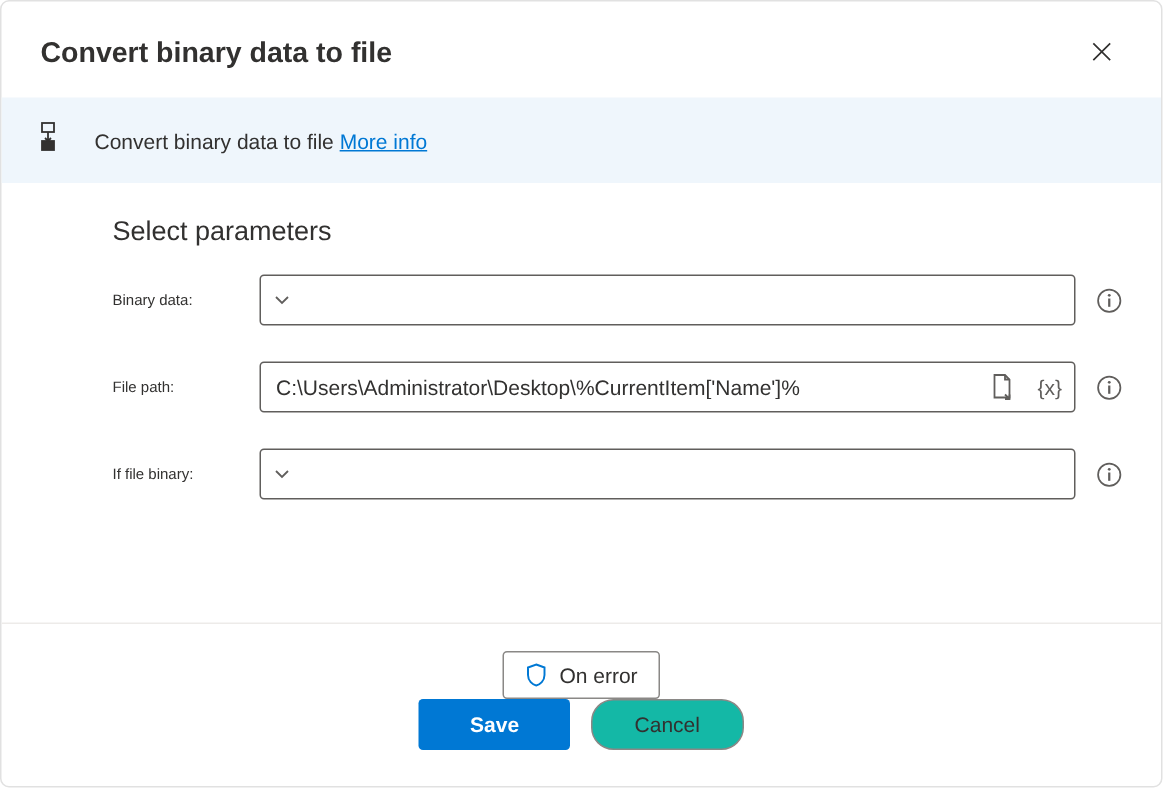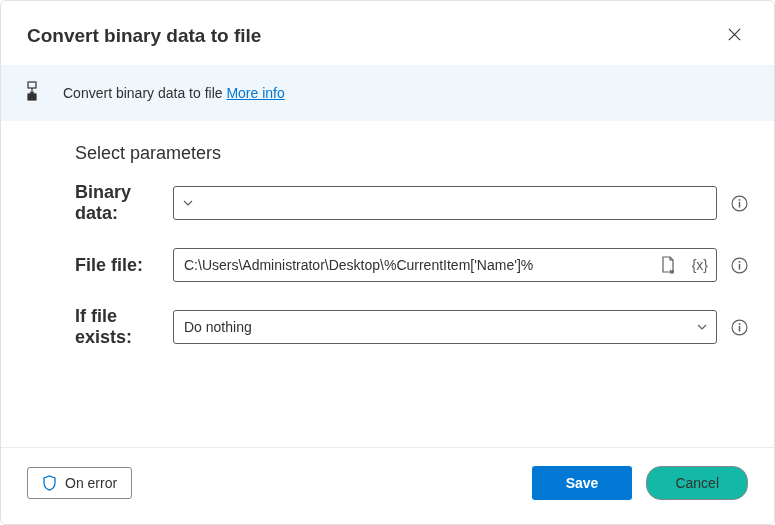--- a/index.html
+++ b/index.html
@@ -6,26 +6,26 @@
     body { width: 775px; height: 525px; background: #fff; border: 1px solid #e1e1e1; border-radius: 6px; overflow: hidden; display: flex; flex-direction: column; }
     .header { display: flex; justify-content: space-between; align-items: center; padding: 20px 26px 14px 26px; }
     .header-title { font-size: 19px; font-weight: 600; color: #323130; }
     .close-btn { background: none; border: none; cursor: pointer; padding: 6px; }
     .info-banner { background: #eff6fc; padding: 16px 26px; display: flex; align-items: center; gap: 18px; }
     .banner-text { font-size: 14px; color: #323130; }
     .more-info { color: #0078d4; text-decoration: underline; cursor: pointer; margin-top: 48px; }
     .content { padding: 22px 26px 10px 26px; flex: 1; margin-left: 48px; }
     .section-title { font-size: 18px; font-weight: 400; color: #323130; margin-bottom: 18px; }
     .field-row { display: flex; align-items: center; margin-bottom: 24px; gap: 8px; }
-    .field-label { width: 90px; font-size: 18px; color: #323130; flex-shrink: 0; font-weight: bold; }
+    .field-label { width: 90px; font-size: 10px; color: #323130; flex-shrink: 0; }
     .field-input-wrap { flex: 1; position: relative; display: flex; align-items: center; border: 1px solid #605e5c; border-radius: 3px; height: 34px; background: #fff; }
     .field-input { flex: 1; border: none; outline: none; padding: 6px 10px; font-size: 14px; color: #323130; background: transparent; }
     .chevron, .file-icon, .var-icon { display: flex; align-items: center; justify-content: center; padding: 0 8px; height: 100%; cursor: pointer; color: #605e5c; }
     .info-icon { margin-left: 6px; cursor: pointer; color: #605e5c; display:flex; align-items:center; }
-    .footer { border-top: 1px solid #edebe9; padding: 18px 26px 24px 26px; display: flex; justify-content: space-between; align-items: center; }
+    .footer { border-top: 1px solid #edebe9; padding: 18px 26px 24px 26px; display: flex; justify-content: space-between; align-items: center; flex-direction: column; }
     .on-error-btn { display: flex; align-items: center; gap: 8px; border: 1px solid #8a8886; background: #fff; padding: 7px 14px; border-radius: 3px; font-size: 14px; color: #323130; cursor: pointer; }
     .footer-right { display: flex; gap: 14px; }
     .save-btn { background: #0078d4; color: #fff; border: none; padding: 8px 34px; border-radius: 3px; font-size: 14px; font-weight: 600; cursor: pointer; }
     .cancel-btn { background: #14b8a6; color: #323130; border: 1px solid #8a8886; padding: 8px 28px; border-radius: 15px; font-size: 14px; cursor: pointer; }
     .var-icon { font-size: 14px; }
   </style>
 </head>
 <body>
 
 <div class="header">
@@ -66,21 +66,21 @@
     <span class="info-icon">
       <svg width="17" height="17" viewBox="0 0 16 16">
           <circle cx="8" cy="8" r="7" fill="none" stroke="#605e5c" stroke-width="1.1"></circle>
           <circle cx="8" cy="4.6" r="0.9" fill="#605e5c"></circle>
           <rect x="7.3" y="6.6" width="1.4" height="5.2" fill="#605e5c"></rect>
         </svg>
     </span>
   </div>
 
   <div class="field-row">
-    <div class="field-label">File file:</div>
+    <div class="field-label">File path:</div>
     <div class="field-input-wrap">
       <input class="field-input" value="C:\Users\Administrator\Desktop\%CurrentItem['Name']%" style="">
       <span class="file-icon">
         <svg width="16" height="18" viewBox="0 0 16 18">
             <path d="M3 1 H10 L13 4 V16 H3 Z" fill="none" stroke="#605e5c" stroke-width="1.2"></path>
             <path d="M10 1 V4 H13" fill="none" stroke="#605e5c" stroke-width="1.2"></path>
             <path d="M10 14 L13 17 M13 14 V17 H10" fill="none" stroke="#605e5c" stroke-width="1.2"></path>
           </svg>
       </span>
       <span class="var-icon">{x}</span>
@@ -88,23 +88,22 @@
     <span class="info-icon">
       <svg width="17" height="17" viewBox="0 0 16 16">
           <circle cx="8" cy="8" r="7" fill="none" stroke="#605e5c" stroke-width="1.1"></circle>
           <circle cx="8" cy="4.6" r="0.9" fill="#605e5c"></circle>
           <rect x="7.3" y="6.6" width="1.4" height="5.2" fill="#605e5c"></rect>
         </svg>
     </span>
   </div>
 
   <div class="field-row">
-    <div class="field-label">If file exists:</div>
+    <div class="field-label">If file binary:</div>
     <div class="field-input-wrap">
-      <input class="field-input" readonly="" value="Do nothing" style="">
       <span class="chevron">
         <svg width="12" height="12" viewBox="0 0 12 12">
             <path d="M2 4 L6 8 L10 4" fill="none" stroke="#605e5c" stroke-width="1.2"></path>
           </svg>
       </span>
     </div>
     <span class="info-icon">
       <svg width="17" height="17" viewBox="0 0 16 16">
           <circle cx="8" cy="8" r="7" fill="none" stroke="#605e5c" stroke-width="1.1"></circle>
           <circle cx="8" cy="4.6" r="0.9" fill="#605e5c"></circle>

